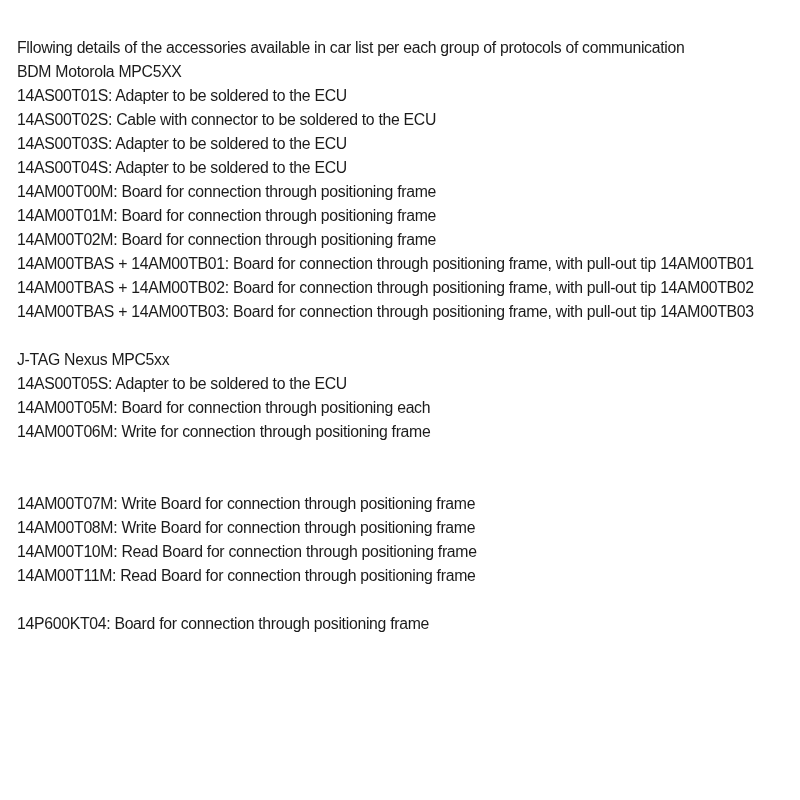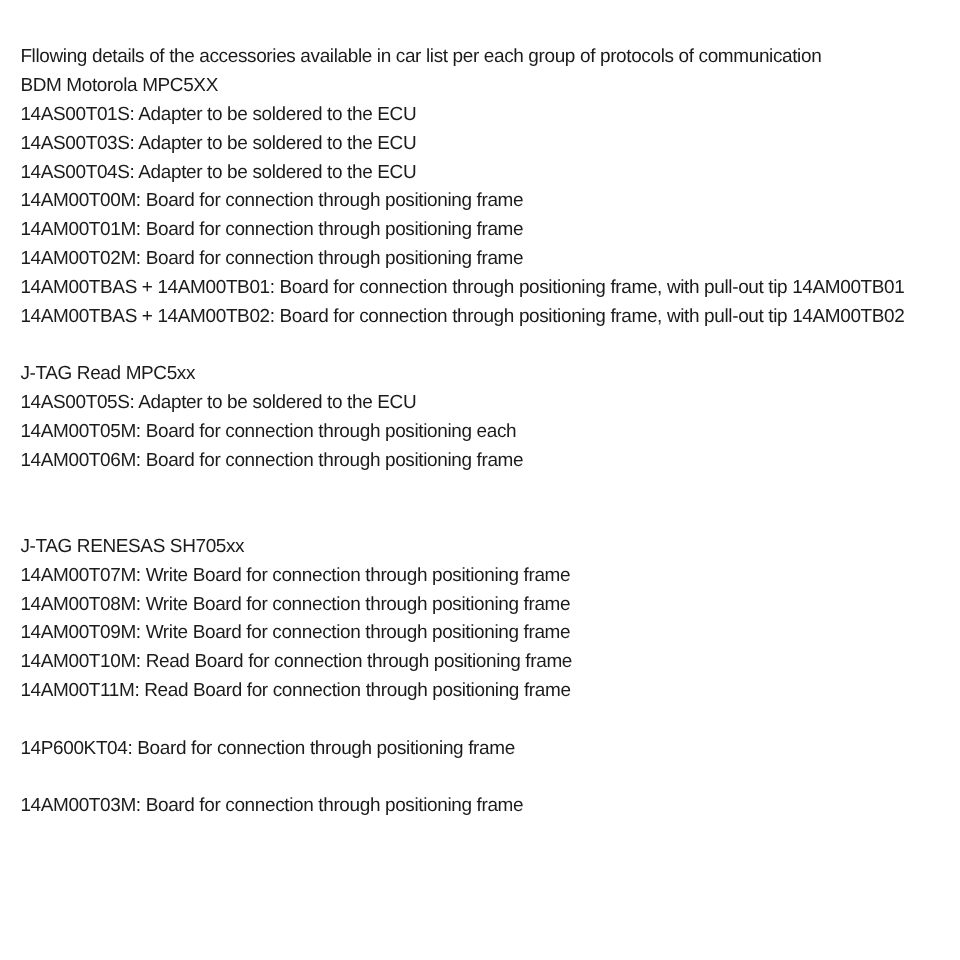--- a/index.html
+++ b/index.html
@@ -31,38 +31,37 @@
   }
 </style>
 </head>
 <body>
 
 <div class="doc">
   <div class="line intro">Fllowing details of the accessories available in car list per each group of protocols of communication</div>
   <div id="sections">
       <div class="line heading">BDM Motorola MPC5XX</div>
       <div class="line item">14AS00T01S: Adapter to be soldered to the ECU</div>
+      <div class="line item">14AS00T02S: Cable with connector to be soldered to the ECU</div>
       <div class="line item">14AS00T03S: Adapter to be soldered to the ECU</div>
       <div class="line item">14AS00T04S: Adapter to be soldered to the ECU</div>
       <div class="line item">14AM00T00M: Board for connection through positioning frame</div>
       <div class="line item">14AM00T01M: Board for connection through positioning frame</div>
       <div class="line item">14AM00T02M: Board for connection through positioning frame</div>
       <div class="line item">14AM00TBAS + 14AM00TB01: Board for connection through positioning frame, with pull-out tip 14AM00TB01</div>
       <div class="line item">14AM00TBAS + 14AM00TB02: Board for connection through positioning frame, with pull-out tip 14AM00TB02</div>
+      <div class="line item">14AM00TBAS + 14AM00TB03: Board for connection through positioning frame, with pull-out tip 14AM00TB03</div>
       <div class="line blank">&nbsp;</div>
-      <div class="line heading">J-TAG Read MPC5xx</div>
+      <div class="line heading">J-TAG Nexus MPC5xx</div>
       <div class="line item">14AS00T05S: Adapter to be soldered to the ECU</div>
       <div class="line item">14AM00T05M: Board for connection through positioning each</div>
-      <div class="line item">14AM00T06M: Board for connection through positioning frame</div>
+      <div class="line item">14AM00T06M: Write for connection through positioning frame</div>
       <div class="line blank">&nbsp;</div>
       <div class="line blank">&nbsp;</div>
-      <div class="line heading">J-TAG RENESAS SH705xx</div>
       <div class="line item">14AM00T07M: Write Board for connection through positioning frame</div>
       <div class="line item">14AM00T08M: Write Board for connection through positioning frame</div>
-      <div class="line item">14AM00T09M: Write Board for connection through positioning frame</div>
       <div class="line item">14AM00T10M: Read Board for connection through positioning frame</div>
       <div class="line item">14AM00T11M: Read Board for connection through positioning frame</div>
       <div class="line blank">&nbsp;</div>
       <div class="line item">14P600KT04: Board for connection through positioning frame</div>
       <div class="line blank">&nbsp;</div>
-      <div class="line item">14AM00T03M: Board for connection through positioning frame</div>
     </div>
 </div>
 
 </body></html>

